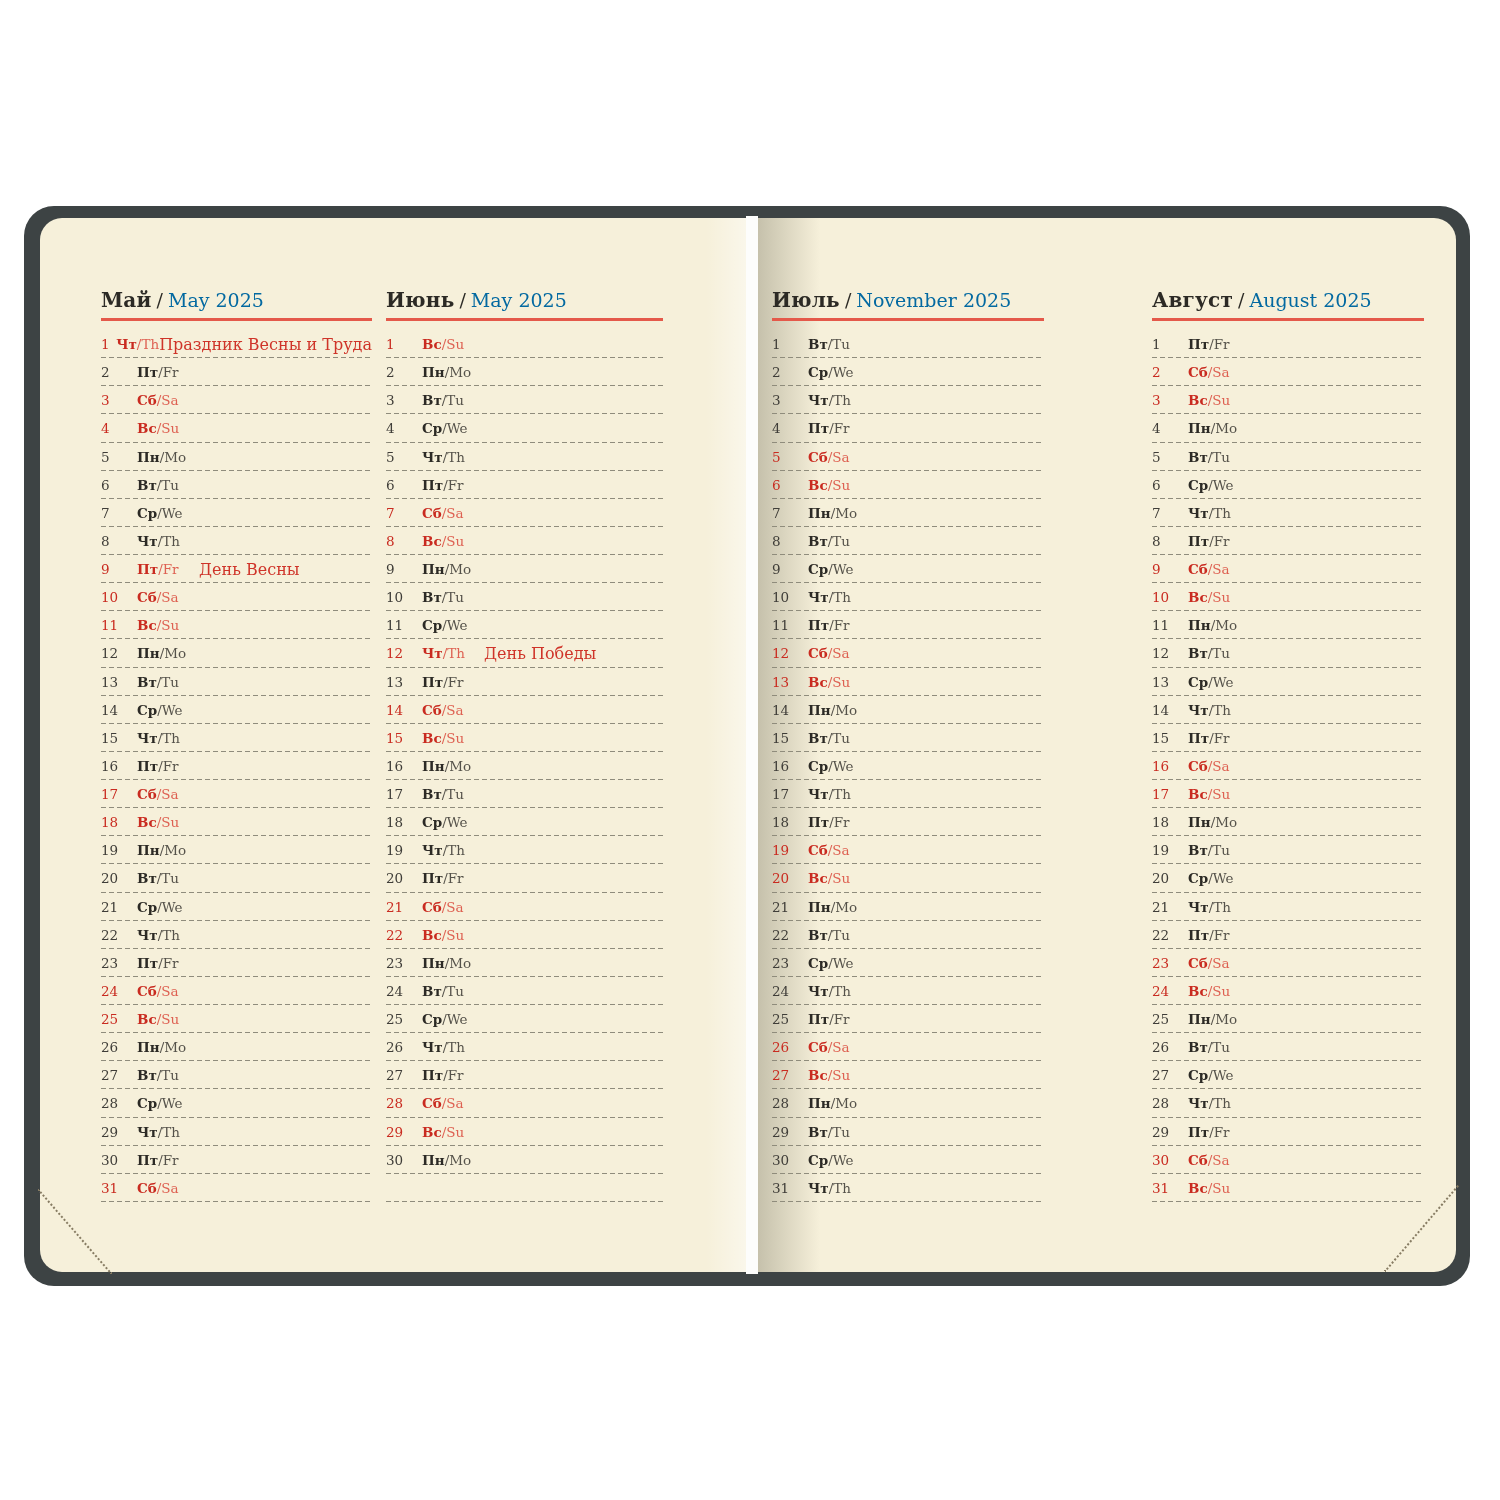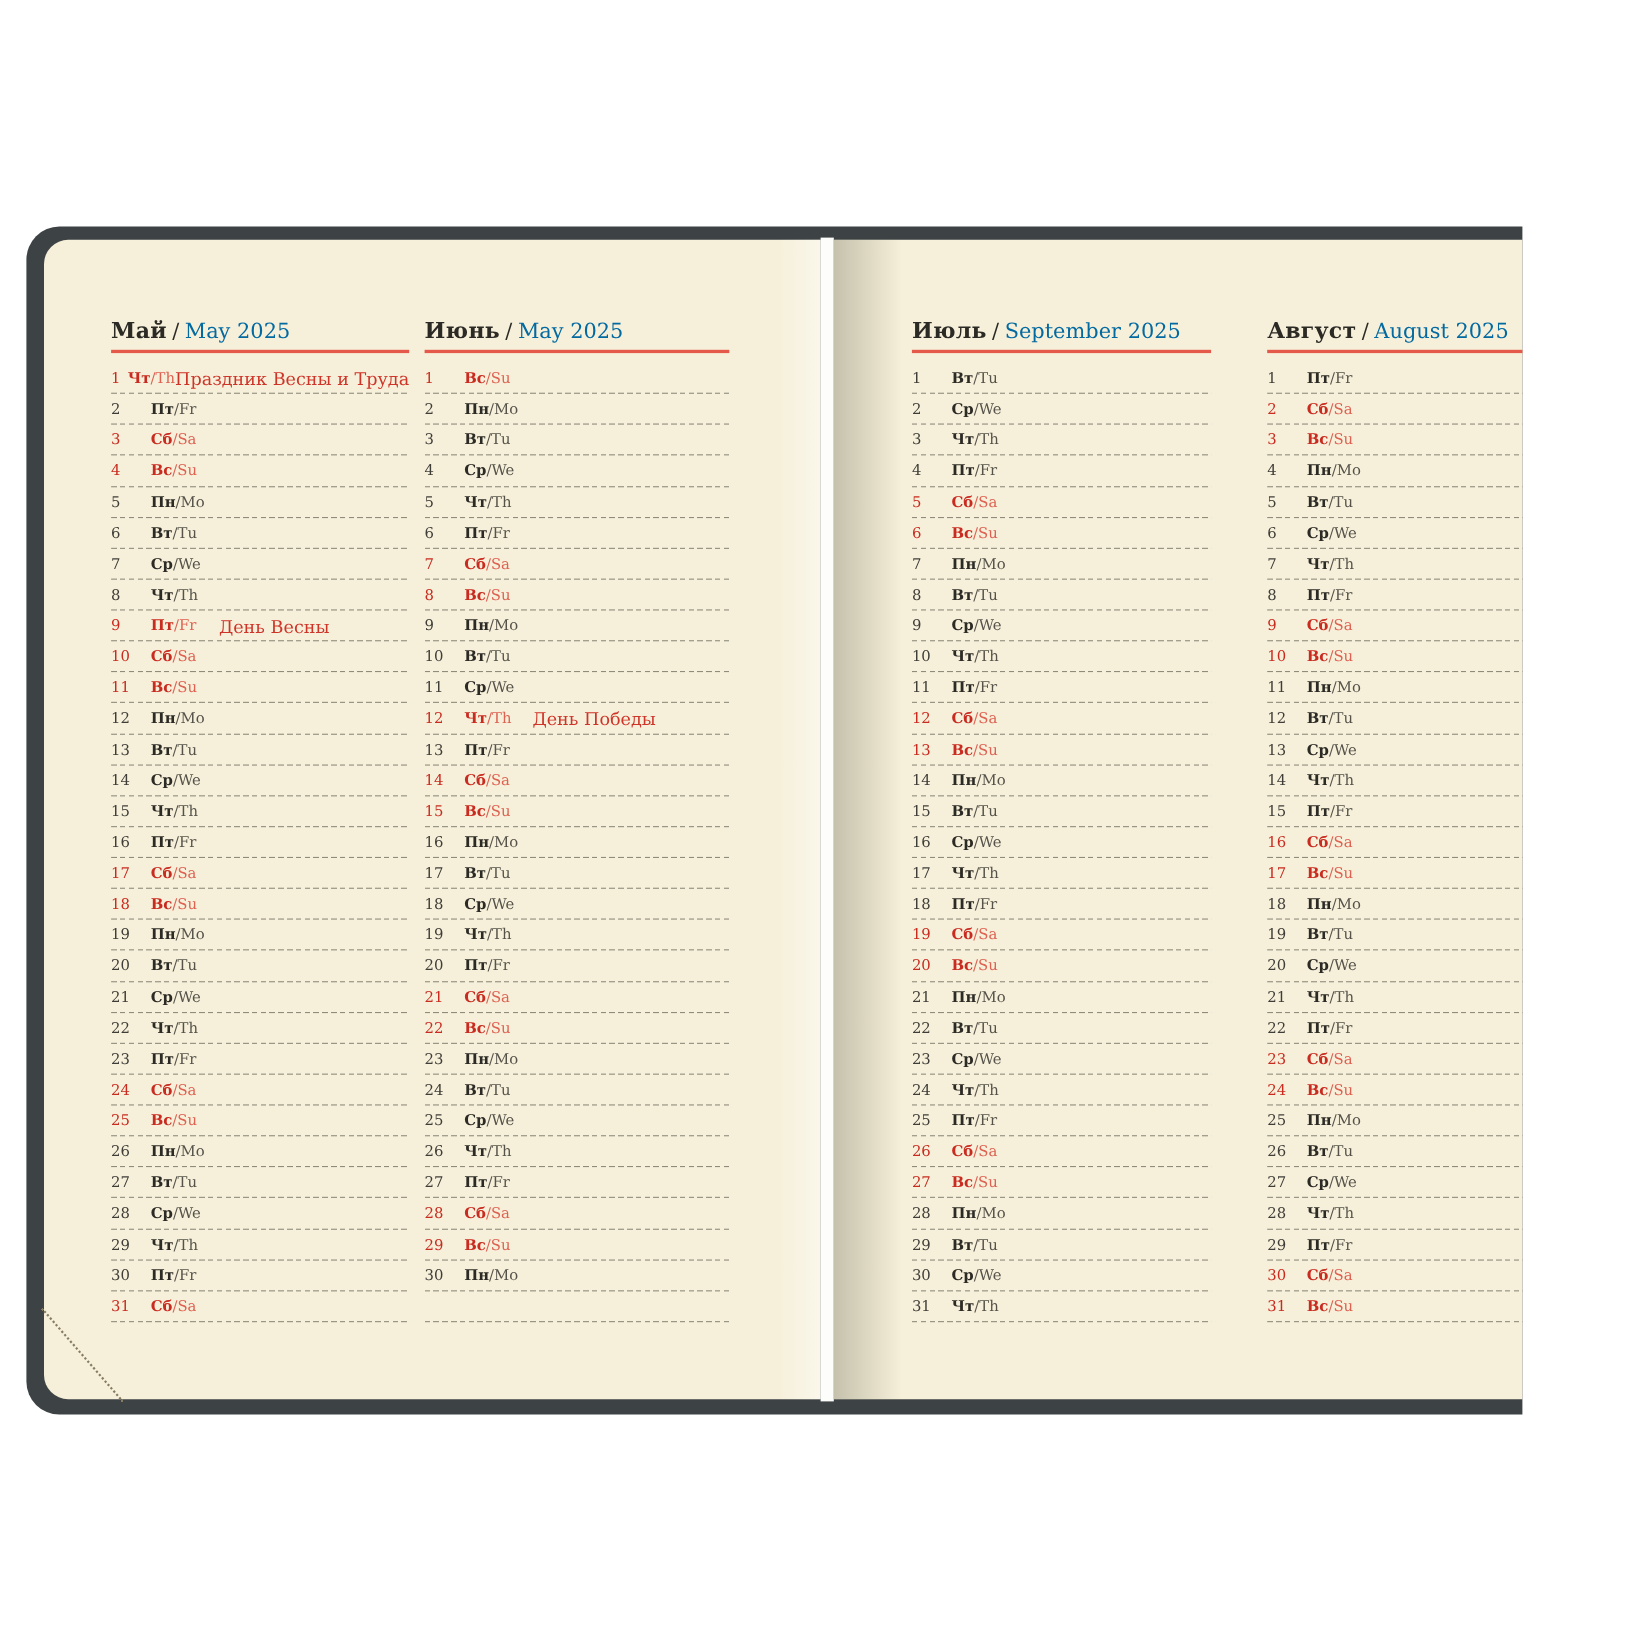--- a/index.html
+++ b/index.html
@@ -1,17 +1,17 @@
 <!DOCTYPE html>
 <html style="--paper: #f6f0da; --cover: #3d4344; --underline: #e4594a; --accent-red: #c92b20; --red-light: #de6152; --holiday: #cf3429; --text-dark: #2c2a25; --text-gray: #55524a; --num-dark: #3f3d38; --dash: #8f8c7c; --stitch: #877c63;"><head>
 <meta charset="utf-8">
 <style>
   html,body{margin:0;padding:0;background:#ffffff;}
   body{width:1500px;height:1500px;font-family:"DejaVu Serif","Liberation Serif",serif;}
-  .stage{position:relative;width:1384px;height:1500px;overflow:hidden;background:#ffffff;border-radius:11px;}
+  .stage{position:relative;width:1500px;height:1500px;overflow:hidden;background:#ffffff;border-radius:11px;}
 
   .cover{position:absolute;left:24px;top:206px;width:1446px;height:1080px;
          background:var(--cover,#3d4344);border-radius:30px;}
   .page{position:absolute;top:218px;height:1054px;background:var(--paper,#f6f0da);}
   .page-left{left:40px;width:706px;border-radius:22px 0 0 22px;}
   .page-right{left:758px;width:698px;border-radius:0 22px 22px 0;}
   .gutter{position:absolute;left:746px;top:216px;width:12px;height:1058px;background:#fdfdfc;}
   .spine-shadow{position:absolute;left:0;top:0;width:62px;height:100%;
          background:linear-gradient(to right, rgba(86,84,64,.30), rgba(86,84,64,0));
          border-radius:0;}
@@ -319,25 +319,25 @@
             <span class="num">29</span>
             <span class="abbr"><b>Вс</b><span class="dsep">/</span><i>Su</i></span>
           </div>
           <div class="row">
             <span class="num">30</span>
             <span class="abbr"><b>Пн</b><span class="dsep">/</span><i>Mo</i></span>
           </div>
           <div class="row empty"></div>
         </div>
       </section>
-      <section class="month" style="left: 829px; width: 272px;">
+      <section class="month" style="left: 772px; width: 272px;">
         <header class="month-header">
           <span class="mh-ru">Июль</span>
           <span class="mh-sep">/</span>
-          <span class="mh-en">September 2025</span>
+          <span class="mh-en">November 2025</span>
         </header>
         <div class="rows">
           <div class="row">
             <span class="num">1</span>
             <span class="abbr"><b>Вт</b><span class="dsep">/</span><i>Tu</i></span>
           </div>
           <div class="row">
             <span class="num">2</span>
             <span class="abbr"><b>Ср</b><span class="dsep">/</span><i>We</i></span>
           </div>

